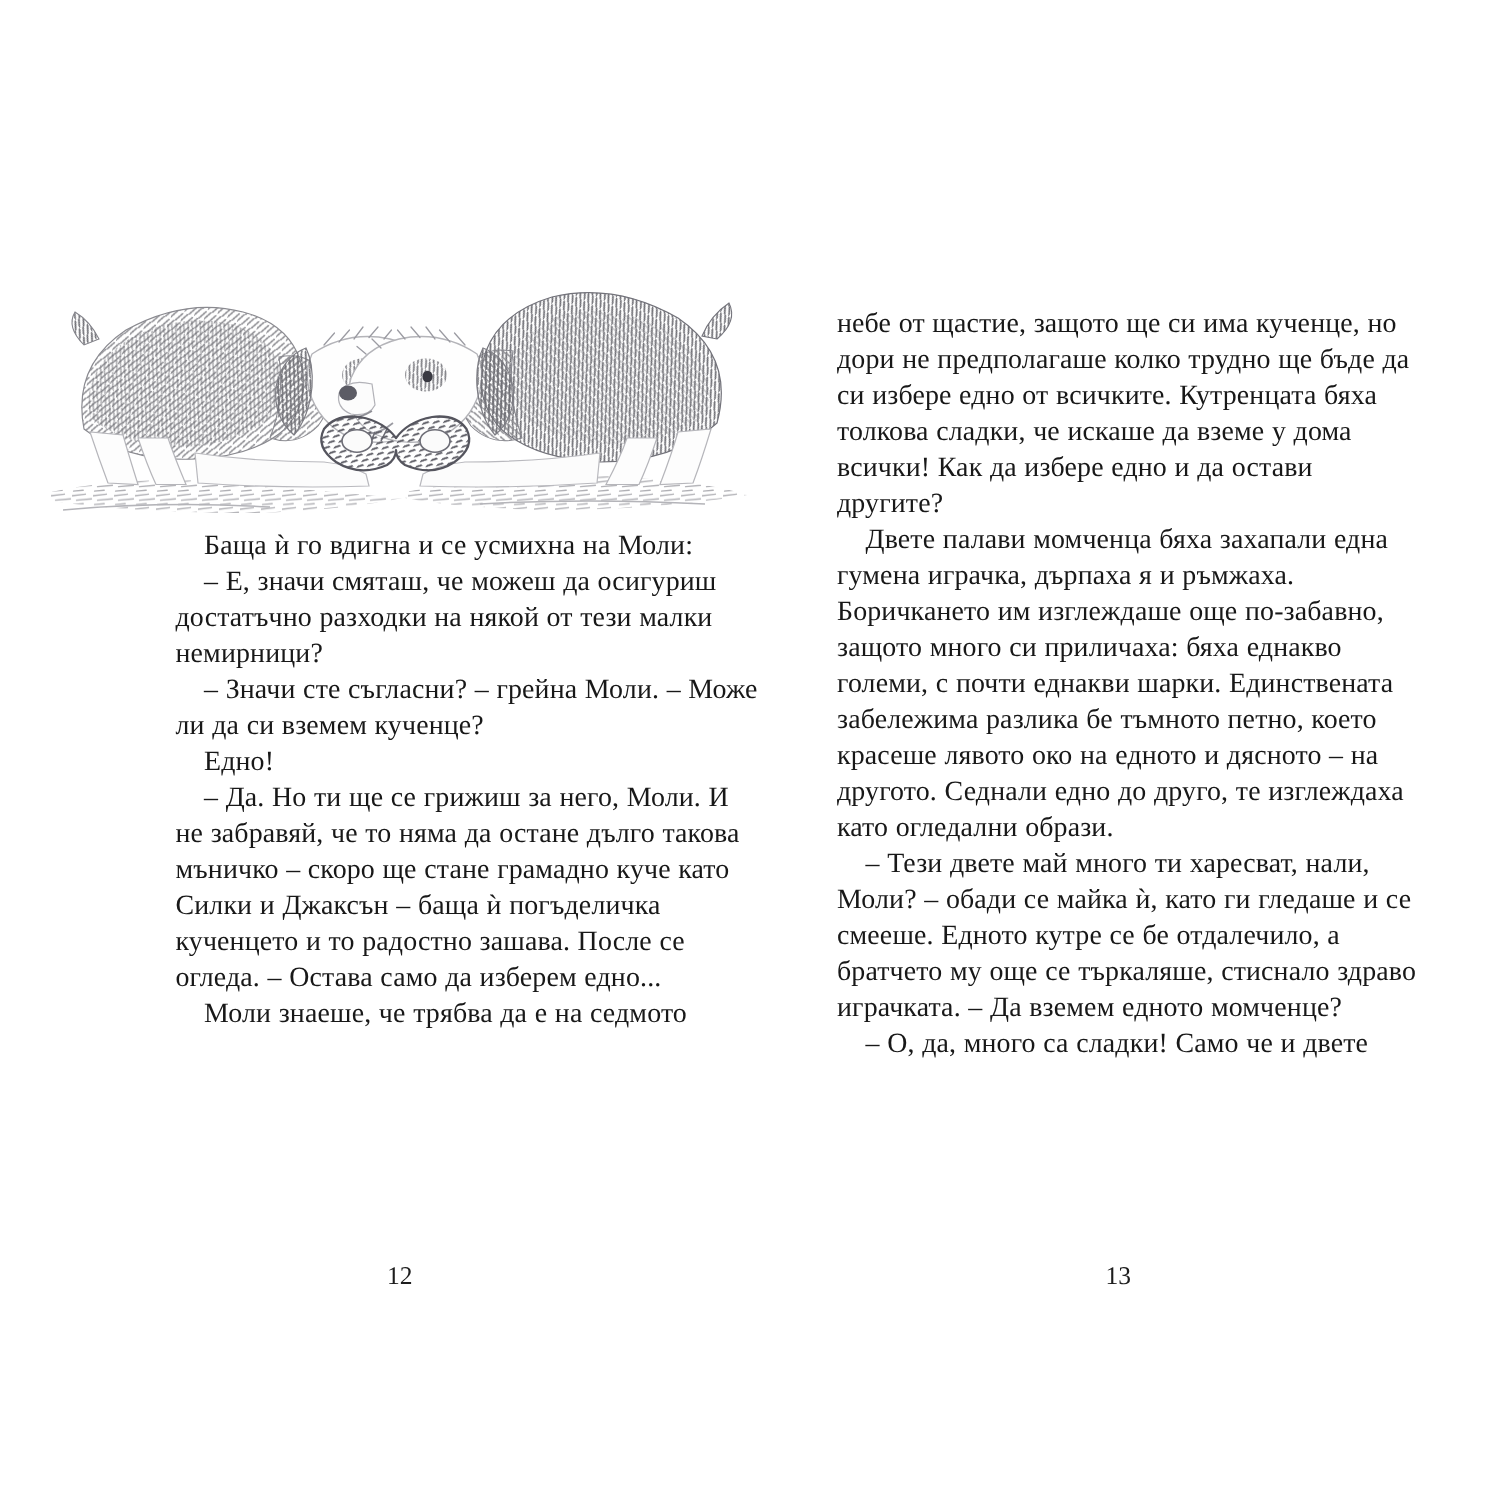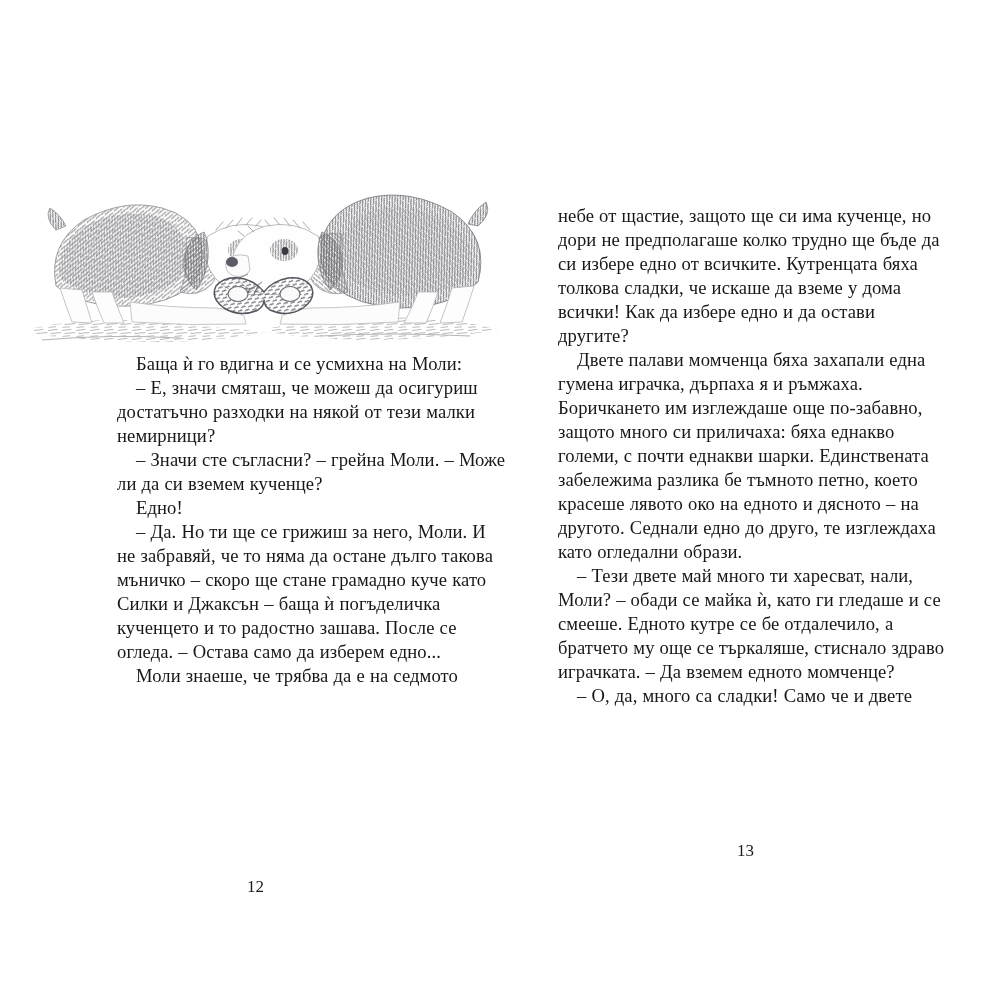--- a/index.html
+++ b/index.html
@@ -69,21 +69,21 @@
   .para.cont { text-indent: 0; }
 
   
   .folio {
     position: absolute;
     top: 840px;
     font-size: 17px;
     line-height: 22px;
     color: #1d1d1d;
   }
-  .page-left .folio { left: 247px; margin-top: 36px; }
+  .page-left .folio { left: 258px; }
   .page-right .folio { left: 237px; }
 </style>
 </head>
 <body>
 
 <div class="spread">
 
   <div class="page page-left">
 
     <div class="illustration">

